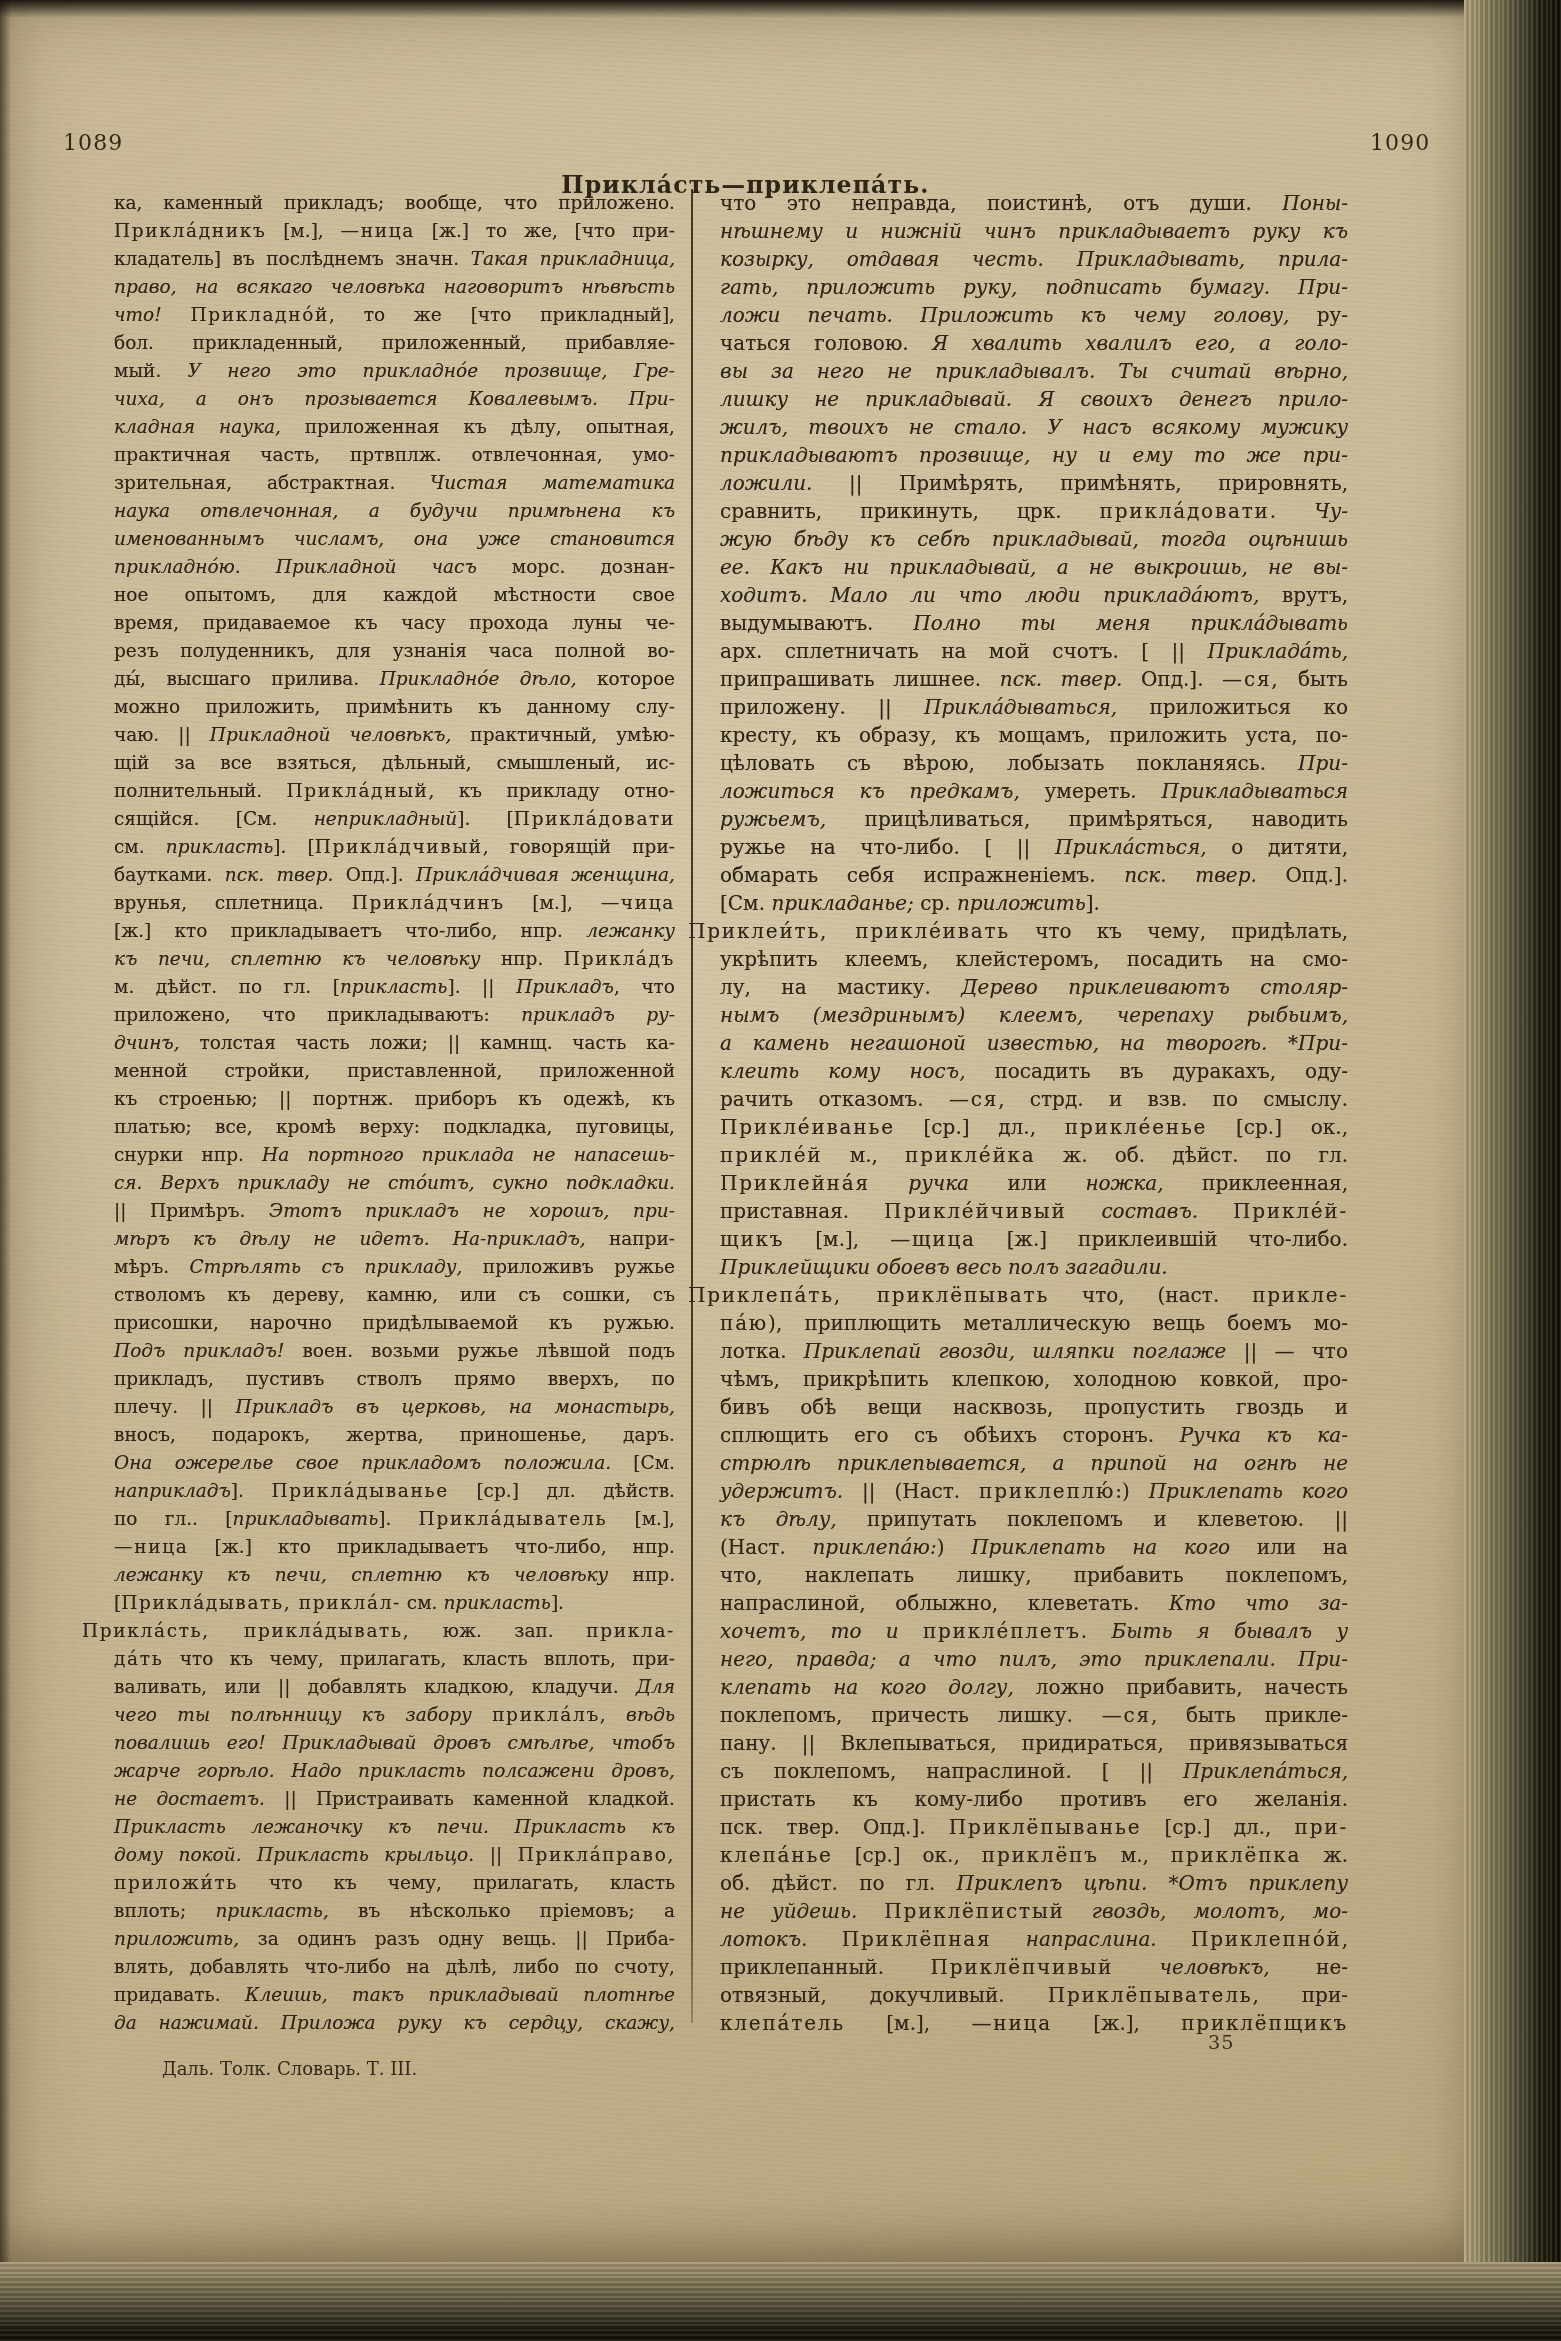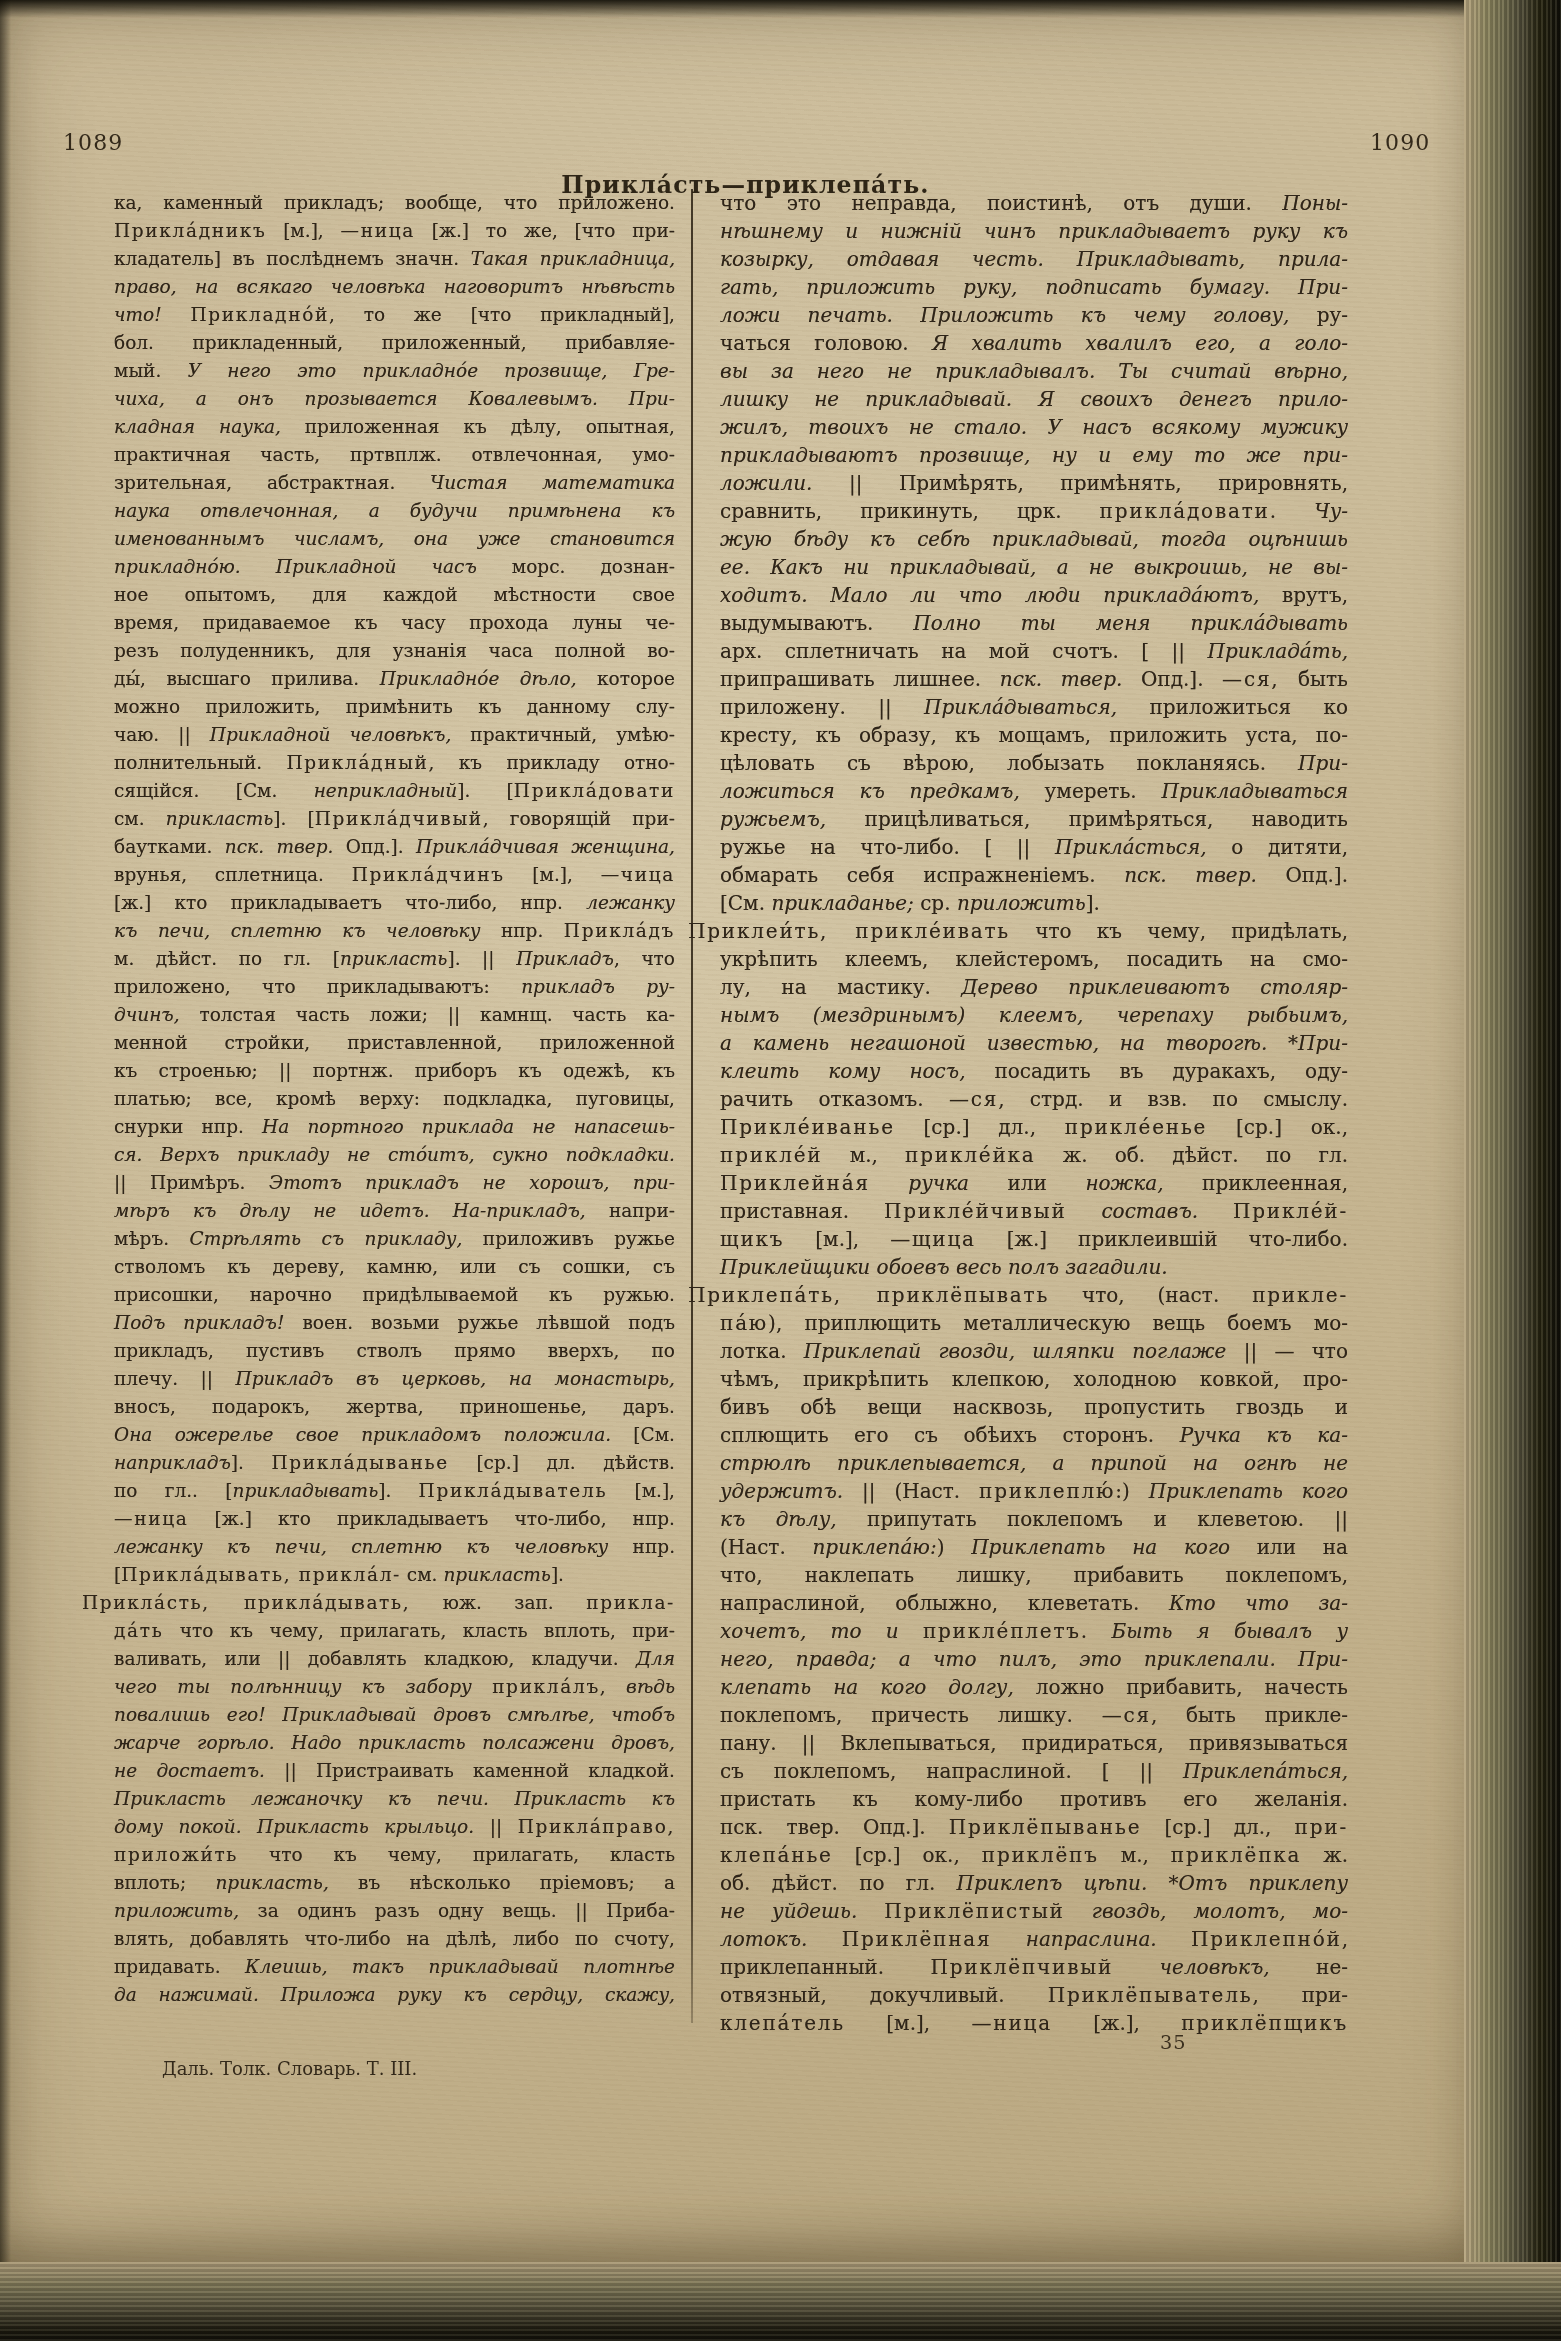--- a/index.html
+++ b/index.html
@@ -72,21 +72,21 @@
   .col .line.short{text-align-last:left;}
   .col .line.entry{margin-left:-32px;}
   .col-left{left:114px;width:561px;font-size:18.5px;}
   .col-right{left:720px;width:628px;font-size:20px;}
   .seg-b{font-weight:normal;letter-spacing:.09em;}
   .seg-i{font-style:italic;}
   .footer-line{
     position:absolute;left:162px;top:2058px;font-size:18px;color:#33291a;
   }
   .signature{
-    position:absolute;left:1160px;top:2031px;font-size:19.3px;color:#3a2f1e;letter-spacing:1.1px;
+    position:absolute;left:1208px;top:2031px;font-size:19.3px;color:#3a2f1e;letter-spacing:1.1px;
   }
 </style>
 </head>
 <body>
 
 <div class="paper"></div>
 <div class="top-shadow"></div>
 <div class="left-shadow"></div>
 <div class="edge-right"></div>
 <div class="edge-bottom"></div>
@@ -111,20 +111,21 @@
     <div class="line"><span class="seg-r">зрительная, абстрактная. </span><span class="seg-i">Чистая математика</span></div>
     <div class="line"><span class="seg-i">наука отвлечонная, а будучи примѣнена къ</span></div>
     <div class="line"><span class="seg-i">именованнымъ числамъ, она уже становится</span></div>
     <div class="line"><span class="seg-i">прикладно́ю. Прикладной часъ</span><span class="seg-r"> морс. дознан-</span></div>
     <div class="line"><span class="seg-r">ное опытомъ, для каждой мѣстности свое</span></div>
     <div class="line"><span class="seg-r">время, придаваемое къ часу прохода луны че-</span></div>
     <div class="line"><span class="seg-r">резъ полуденникъ, для узнанія часа полной во-</span></div>
     <div class="line"><span class="seg-r">ды́, высшаго прилива. </span><span class="seg-i">Прикладно́е дѣло,</span><span class="seg-r"> которое</span></div>
     <div class="line"><span class="seg-r">можно приложить, примѣнить къ данному слу-</span></div>
     <div class="line"><span class="seg-r">чаю. || </span><span class="seg-i">Прикладной человѣкъ,</span><span class="seg-r"> практичный, умѣю-</span></div>
+    <div class="line"><span class="seg-r">щій за все взяться, дѣльный, смышленый, ис-</span></div>
     <div class="line"><span class="seg-r">полнительный. </span><span class="seg-b">Прикла́дный</span><span class="seg-r">, къ прикладу отно-</span></div>
     <div class="line"><span class="seg-r">сящійся. [См. </span><span class="seg-i">неприкладный</span><span class="seg-r">]. [</span><span class="seg-b">Прикла́довати</span></div>
     <div class="line"><span class="seg-r">см. </span><span class="seg-i">прикласть</span><span class="seg-r">]. [</span><span class="seg-b">Прикла́дчивый</span><span class="seg-r">, говорящій при-</span></div>
     <div class="line"><span class="seg-r">баутками. </span><span class="seg-i">пск. твер.</span><span class="seg-r"> Опд.]. </span><span class="seg-i">Прикла́дчивая женщина,</span></div>
     <div class="line"><span class="seg-r">врунья, сплетница. </span><span class="seg-b">Прикла́дчинъ</span><span class="seg-r"> [м.], </span><span class="seg-b">—чица</span></div>
     <div class="line"><span class="seg-r">[ж.] кто прикладываетъ что-либо, нпр. </span><span class="seg-i">лежанку</span></div>
     <div class="line"><span class="seg-i">къ печи, сплетню къ человѣку</span><span class="seg-r"> нпр. </span><span class="seg-b">Прикла́дъ</span></div>
     <div class="line"><span class="seg-r">м. дѣйст. по гл. [</span><span class="seg-i">прикласть</span><span class="seg-r">]. || </span><span class="seg-i">Прикладъ</span><span class="seg-r">, что</span></div>
     <div class="line"><span class="seg-r">приложено, что прикладываютъ: </span><span class="seg-i">прикладъ ру-</span></div>
     <div class="line"><span class="seg-i">дчинъ,</span><span class="seg-r"> толстая часть ложи; || камнщ. часть ка-</span></div>

